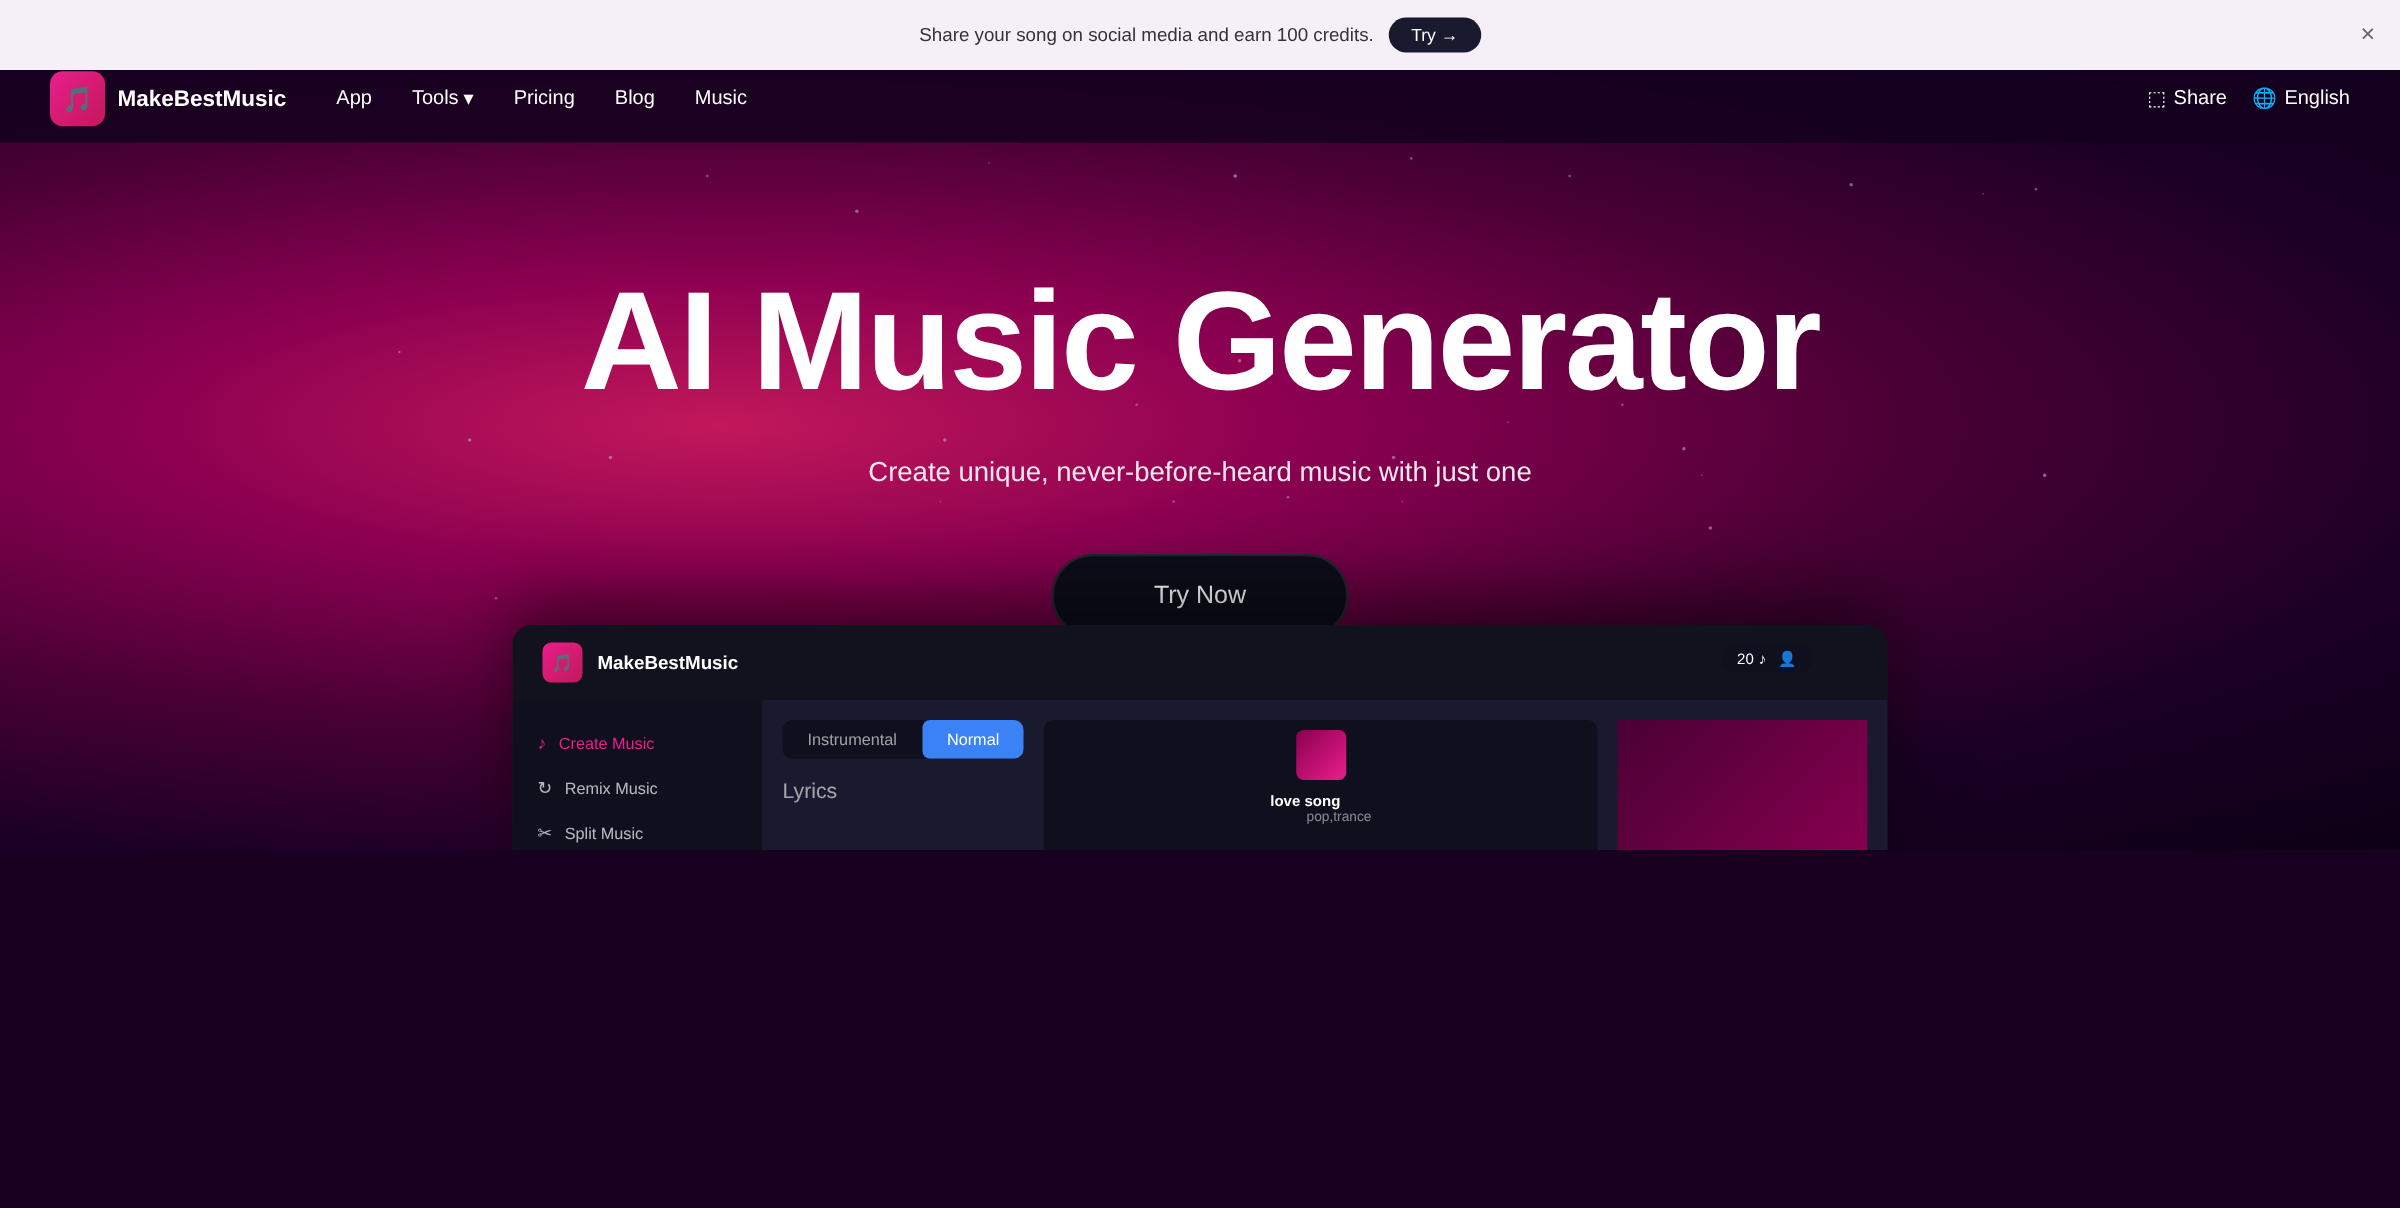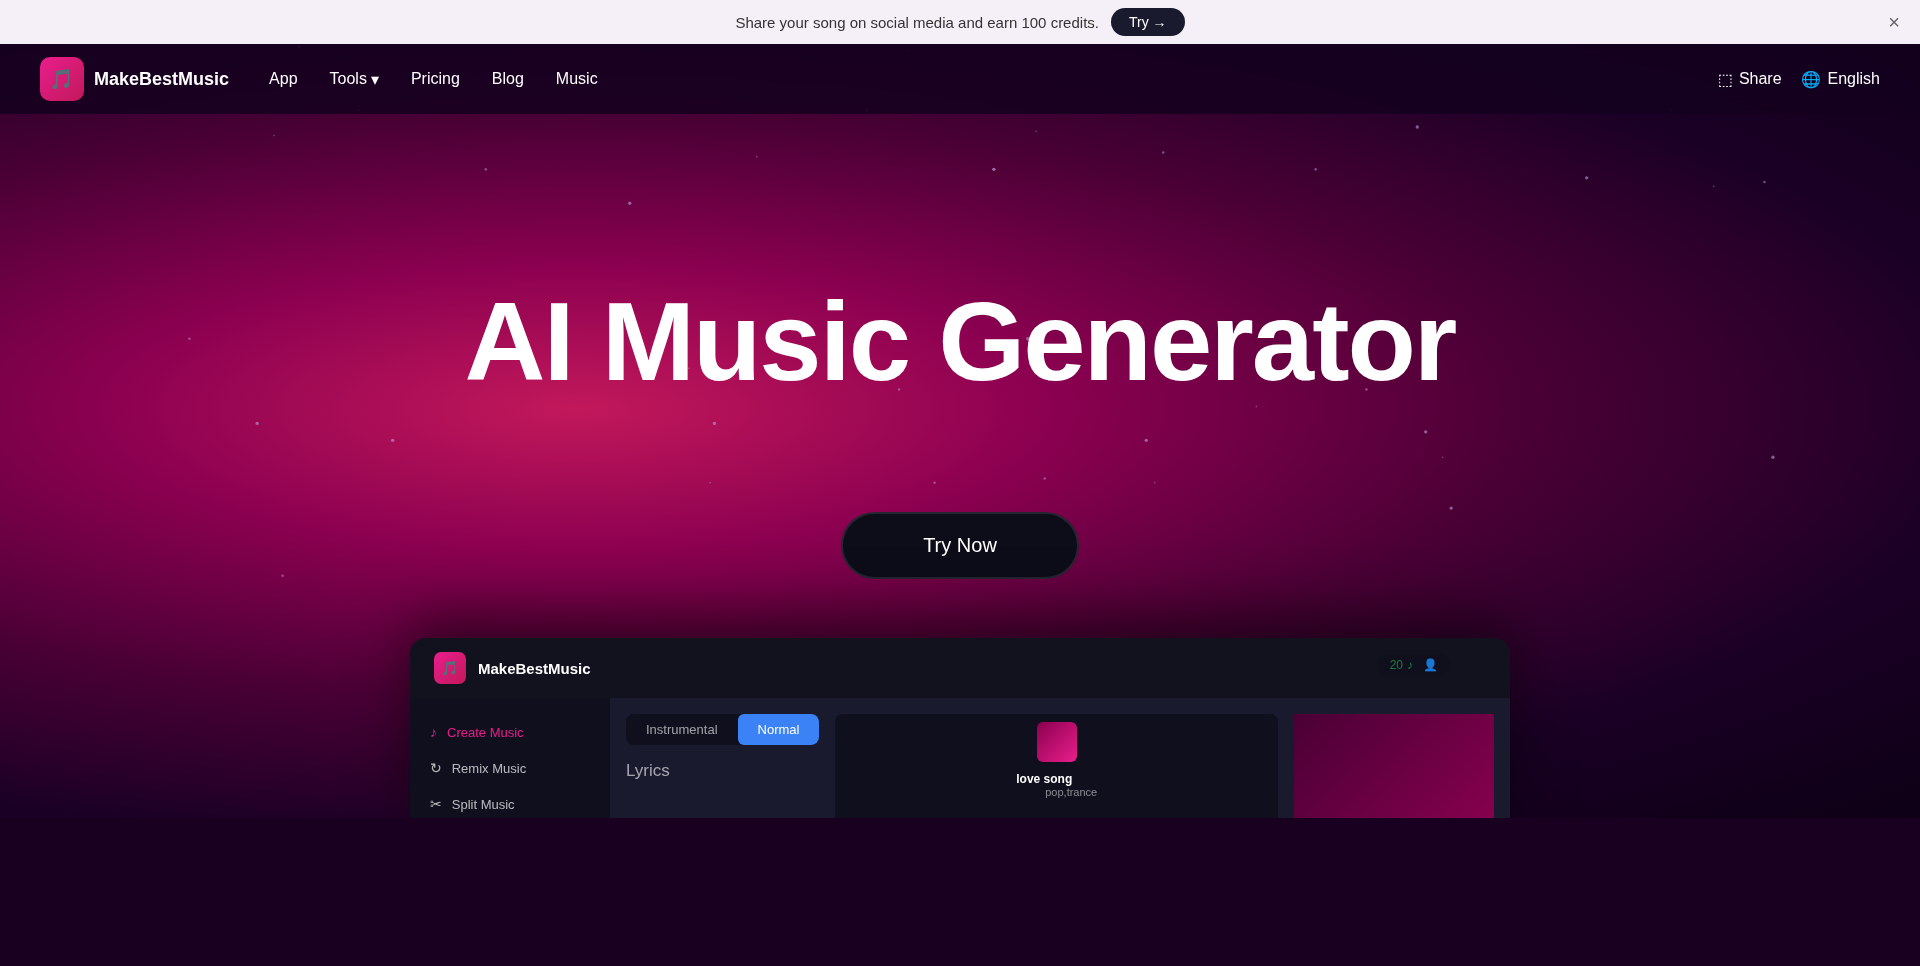--- a/index.html
+++ b/index.html
@@ -1,21 +1,21 @@
 <!DOCTYPE html>
 <html><head>
   <meta charset="utf-8">
   <style>
     * { margin: 0; padding: 0; box-sizing: border-box; }
     body { width: 1920px; height: 966px; overflow: hidden; font-family: -apple-system, BlinkMacSystemFont, 'Segoe UI', sans-serif; background: #1a0020; }
 
     
     .announcement-bar {
       position: fixed; top: 0; left: 0; right: 0; z-index: 100;
-      background: #f5f0f7; height: 44px;
+      background: #f5f0f7; height: 56px;
       display: flex; align-items: center; justify-content: center; gap: 12px;
     }
     .announcement-bar span { color: #333; font-size: 15px; }
     .try-btn {
       background: #1a1a2e; color: white; border: none; padding: 6px 18px;
       border-radius: 20px; font-size: 14px; cursor: pointer; display: flex; align-items: center; gap: 4px;
     }
     .close-btn {
       position: absolute; right: 20px; top: 50%; transform: translateY(-50%);
       background: none; border: none; font-size: 20px; cursor: pointer; color: #666;
@@ -44,21 +44,21 @@
       color: white; background: none; border: none; font-size: 16px;
       cursor: pointer; display: flex; align-items: center; gap: 6px;
     }
     .lang-btn {
       color: white; background: none; border: none; font-size: 16px;
       cursor: pointer; display: flex; align-items: center; gap: 6px;
     }
 
     
     .hero {
-      position: relative; width: 100%; height: 818px;
+      position: relative; width: 100%; height: 680px;
       background: radial-gradient(ellipse at 30% 50%, #c2185b 0%, #8b0050 25%, #4a0035 50%, #1a0025 75%, #0d0015 100%);
       display: flex; flex-direction: column; align-items: center; justify-content: center;
       overflow: hidden;
     }
 
     
     .stars { position: absolute; top: 0; left: 0; width: 100%; height: 100%; pointer-events: none; }
 
     
     .hero-content {
@@ -128,21 +128,21 @@
       background: linear-gradient(135deg, #8b0050, #e91e8c);
     }
     .song-info { flex: 1; }
     .song-title { color: white; font-size: 12px; font-weight: 600; }
     .song-tags { color: rgba(255,255,255,0.5); font-size: 11px; padding-left: 29px; }
     .song-more { color: rgba(255,255,255,0.4); font-size: 16px; }
     .app-right { width: 200px; background: #1a1a2e; }
     .credits-badge {
       position: absolute; top: 16px; right: 60px;
       background: #0f0f1e; border-radius: 20px; padding: 4px 12px;
-      color: #15803d; font-size: 12px; display: flex; align-items: center; gap: 4px;
+      color: #ffffff; font-size: 12px; display: flex; align-items: center; gap: 4px;
     }
     .right-thumb {
       width: 200px; height: 130px;
       background: linear-gradient(135deg, #4a0035, #8b0050);
       border-radius: 0;
     }
   </style>
 </head>
 <body>
 
@@ -227,21 +227,21 @@
     <circle cx="930" cy="570" r="1.5" fill="rgba(180,160,220,0.5)"></circle>
     <circle cx="1005" cy="410" r="2" fill="rgba(180,160,220,0.6)"></circle>
     <circle cx="665" cy="570" r="1" fill="rgba(180,160,220,0.4)"></circle>
     <circle cx="670" cy="500" r="2" fill="rgba(180,160,220,0.6)"></circle>
     <circle cx="888" cy="460" r="1.5" fill="rgba(180,160,220,0.5)"></circle>
   </svg>
 
   <div class="hero-content">
     <h1 class="hero-title">AI Music Generator</h1>
     <p class="hero-subtitle">
-      <br>
+      <span>Create unique, never-before-heard music with just one</span><br>
     </p>
     <button class="hero-cta">Try Now</button>
   </div>
 
   <div class="app-preview">
     <div class="app-header">
       <div class="app-logo-icon">🎵</div>
       <span class="app-logo-text">MakeBestMusic</span>
       <div style="flex:1"></div>
       <div class="credits-badge">

